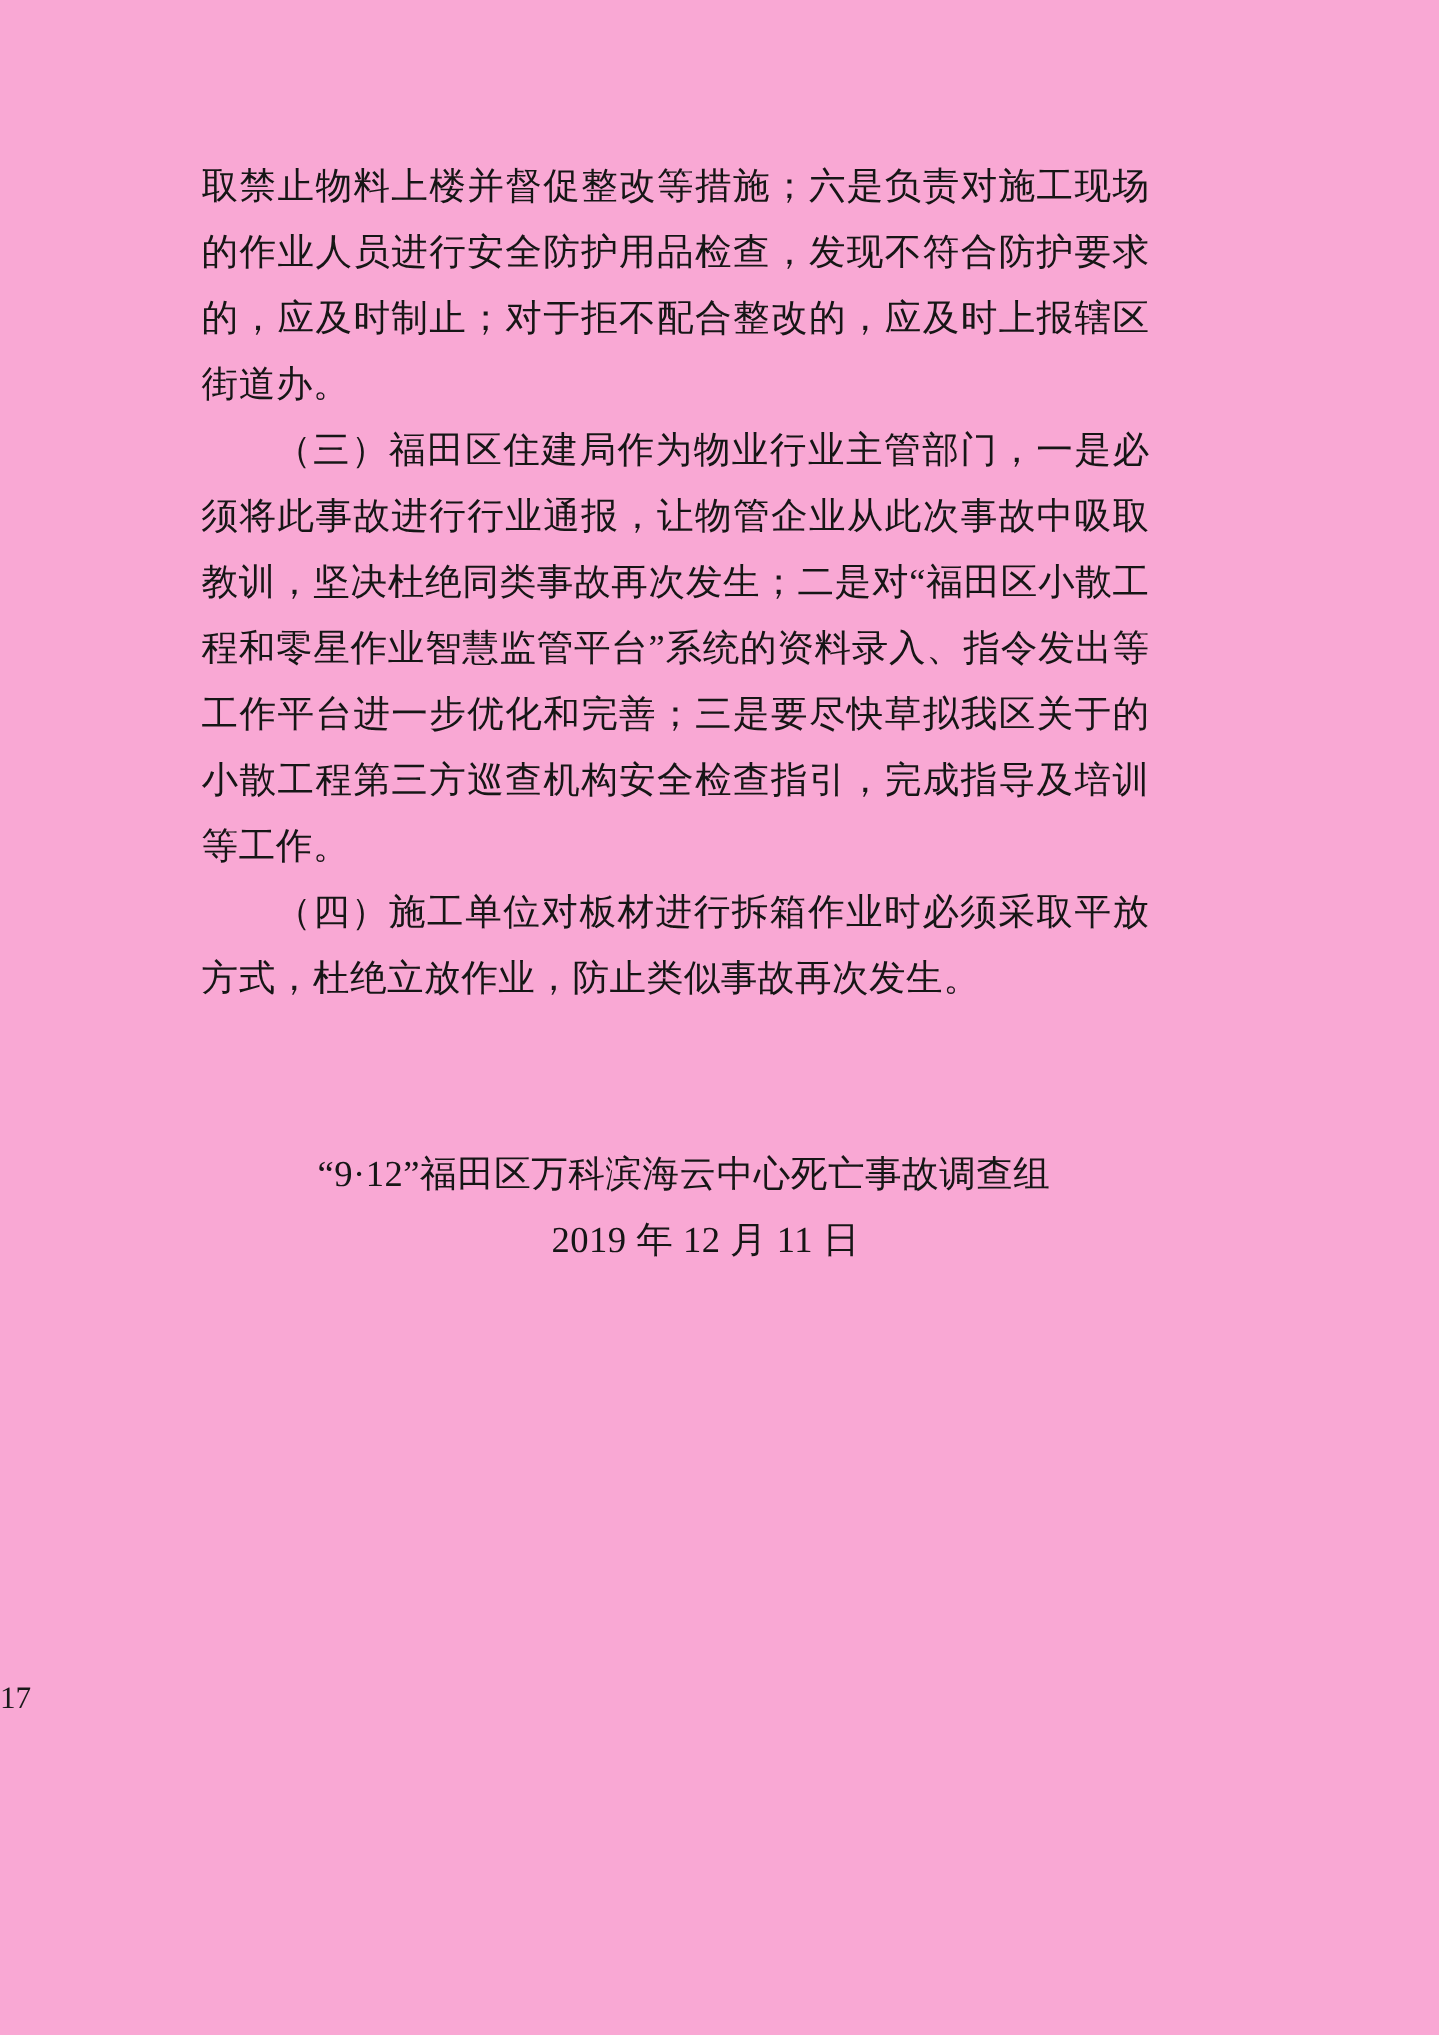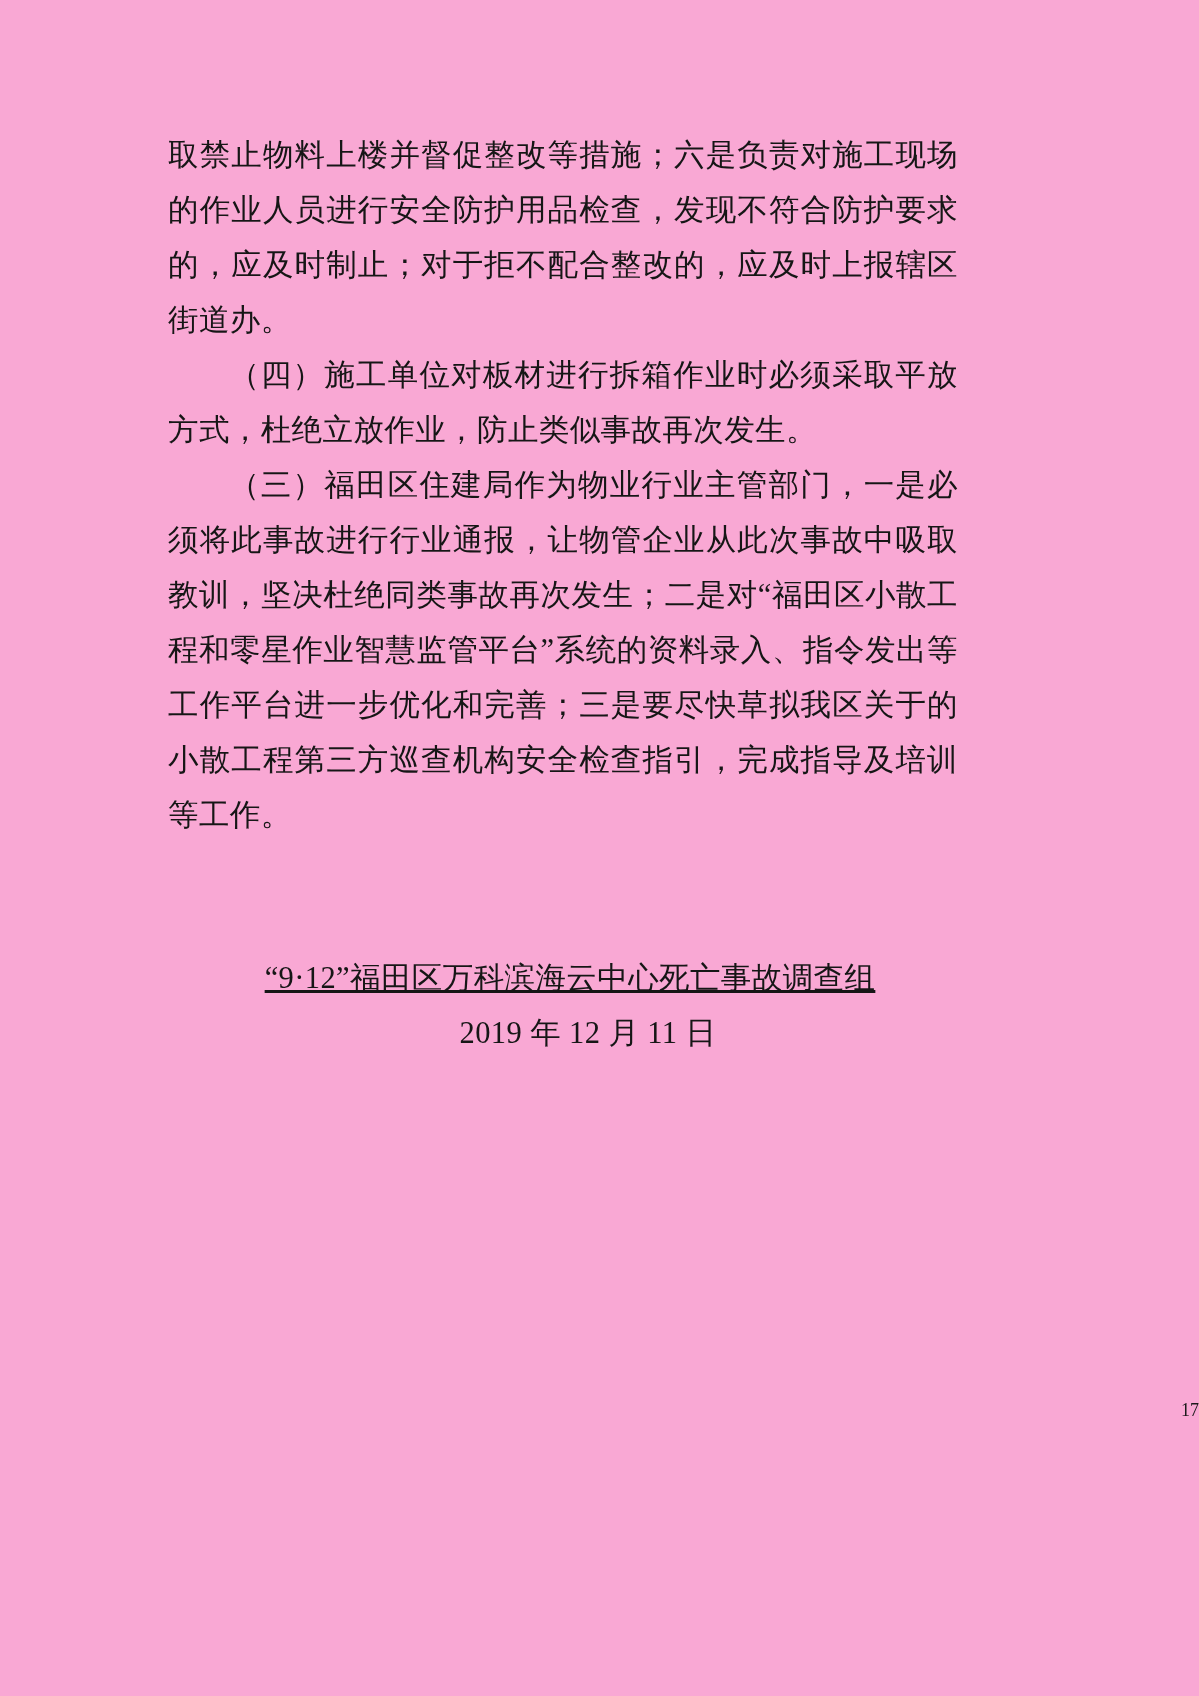--- a/index.html
+++ b/index.html
@@ -44,49 +44,48 @@
   .signature {
     margin-top: 0;
     font-size: 30.5px;
     line-height: 55px;
     text-align: center;
     letter-spacing: 0.4px;
     color: #161616;
   }
   .sig-line-1 {
     padding-left: 14px;
-    text-decoration: underline;
   }
   .sig-line-2 {
     padding-left: 50px;
     font-family: Liberation Serif, serif;
   }
   .page-number {
     position: absolute;
     left: 0;
     right: 0;
     top: 1400px;
-    text-align: right;
-    font-size: 18px;
+    text-align: left;
+    font-size: 26px;
     color: #1a1a1a;
     font-family: "Liberation Serif", "DejaVu Serif", serif;
   }
 </style>
 </head>
 <body>
 
 <div class="page">
 
   <div class="content">
 
     <p class="para">取禁止物料上楼并督促整改等措施；六是负责对施工现场的作业人员进行安全防护用品检查，发现不符合防护要求的，应及时制止；对于拒不配合整改的，应及时上报辖区街道办。</p>
 
+    <p class="para indent">（三）福田区住建局作为物业行业主管部门，一是必须将此事故进行行业通报，让物管企业从此次事故中吸取教训，坚决杜绝同类事故再次发生；二是对“福田区小散工程和零星作业智慧监管平台”系统的资料录入、指令发出等工作平台进一步优化和完善；三是要尽快草拟我区关于的小散工程第三方巡查机构安全检查指引，完成指导及培训等工作。</p>
+
     <p class="para indent">（四）施工单位对板材进行拆箱作业时必须采取平放方式，杜绝立放作业，防止类似事故再次发生。</p>
-
-    <p class="para indent">（三）福田区住建局作为物业行业主管部门，一是必须将此事故进行行业通报，让物管企业从此次事故中吸取教训，坚决杜绝同类事故再次发生；二是对“福田区小散工程和零星作业智慧监管平台”系统的资料录入、指令发出等工作平台进一步优化和完善；三是要尽快草拟我区关于的小散工程第三方巡查机构安全检查指引，完成指导及培训等工作。</p>
 
     <div class="spacer-large"></div>
 
     <div class="signature">
       <div class="sig-line-1">“9·12”福田区万科滨海云中心死亡事故调查组</div>
       <div class="sig-line-2">2019 年 12 月 11 日</div>
     </div>
 
   </div>
 

